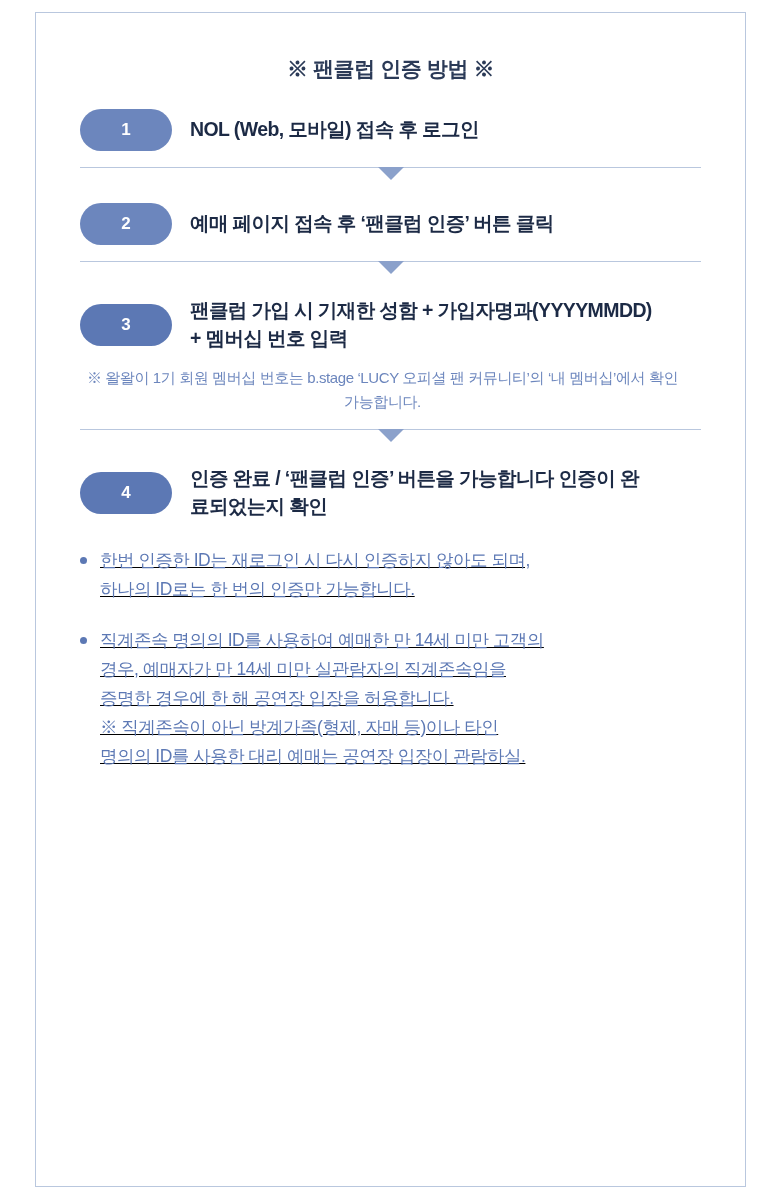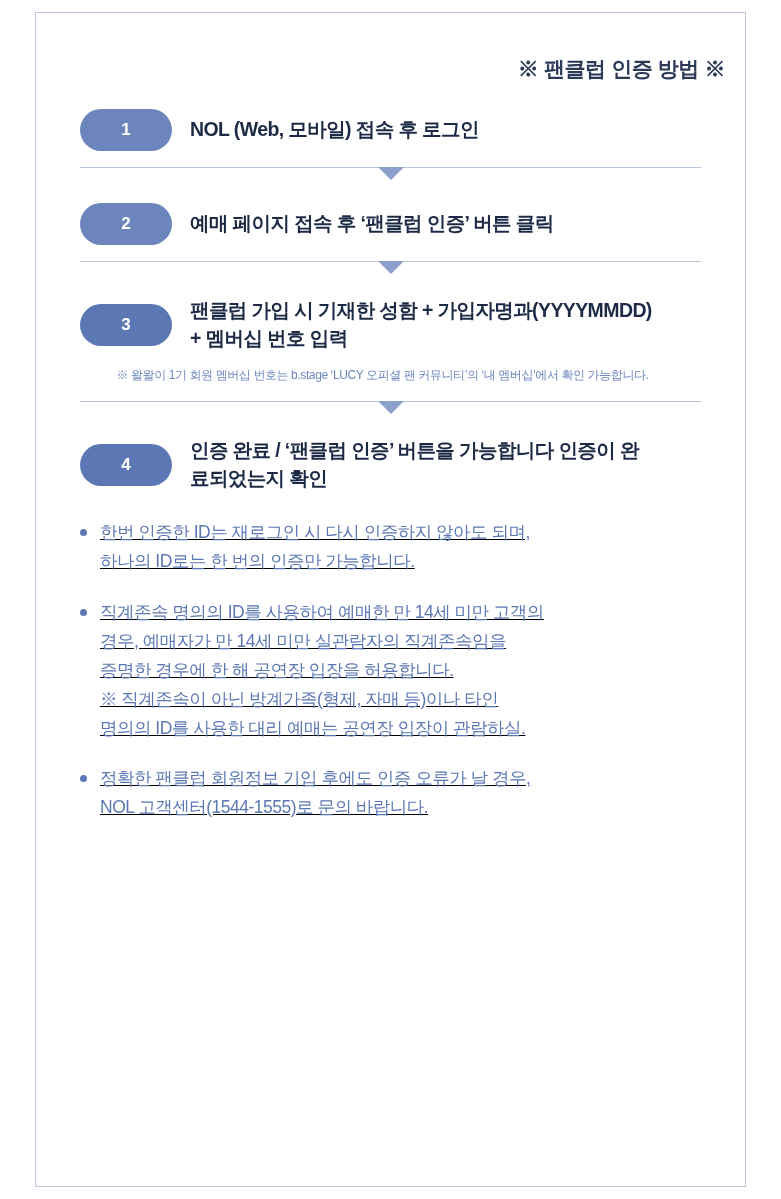--- a/index.html
+++ b/index.html
@@ -25,21 +25,21 @@
   .card {
     box-sizing: border-box;
     width: 711px;
     min-height: 1175px;
     margin: 12px 0;
     border: 1px solid #b9c7de;
     background: #ffffff;
     padding: 30px 20px 22px 20px;
   }
   .card-title {
-    text-align: right;
+    text-align: center;
     color: #2b3a57;
     font-size: 21px;
     font-weight: bold;
     letter-spacing: -0.4px;
     margin: 12px 0 26px 0;
   }
   .steps {
     padding: 0 24px;
   }
   .step-row {
@@ -67,21 +67,21 @@
     color: #1c2a45;
     font-size: 19.5px;
     font-weight: bold;
     letter-spacing: -0.6px;
     line-height: 1.42;
     padding-right: 46px;
   }
   .step-note {
     text-align: center;
     color: #6c86bd;
-    font-size: 12px;
+    font-size: 15px;
     line-height: 1.55;
     letter-spacing: -0.4px;
     margin: 14px 16px 2px 0;
   }
   .divider-wrap {
     position: relative;
     height: 34px;
     margin: 10px 0 8px 0;
   }
   .divider-line {
@@ -190,21 +190,16 @@
 하나의 ID로는 한 번의 인증만 가능합니다.</p>
       </div>
       <div class="bullet">
         <span class="dot"></span>
         <p>직계존속 명의의 ID를 사용하여 예매한 만 14세 미만 고객의
 경우, 예매자가 만 14세 미만 실관람자의 직계존속임을
 증명한 경우에 한 해 공연장 입장을 허용합니다.
 ※ 직계존속이 아닌 방계가족(형제, 자매 등)이나 타인
 명의의 ID를 사용한 대리 예매는 공연장 입장이 관람하실.</p>
       </div>
-      <div class="bullet">
-        <span class="dot"></span>
-        <p>정확한 팬클럽 회원정보 기입 후에도 인증 오류가 날 경우,
-NOL 고객센터(1544-1555)로 문의 바랍니다.</p>
-      </div>
     </div>
 
   </div>
 </div>
 
 </body></html>

